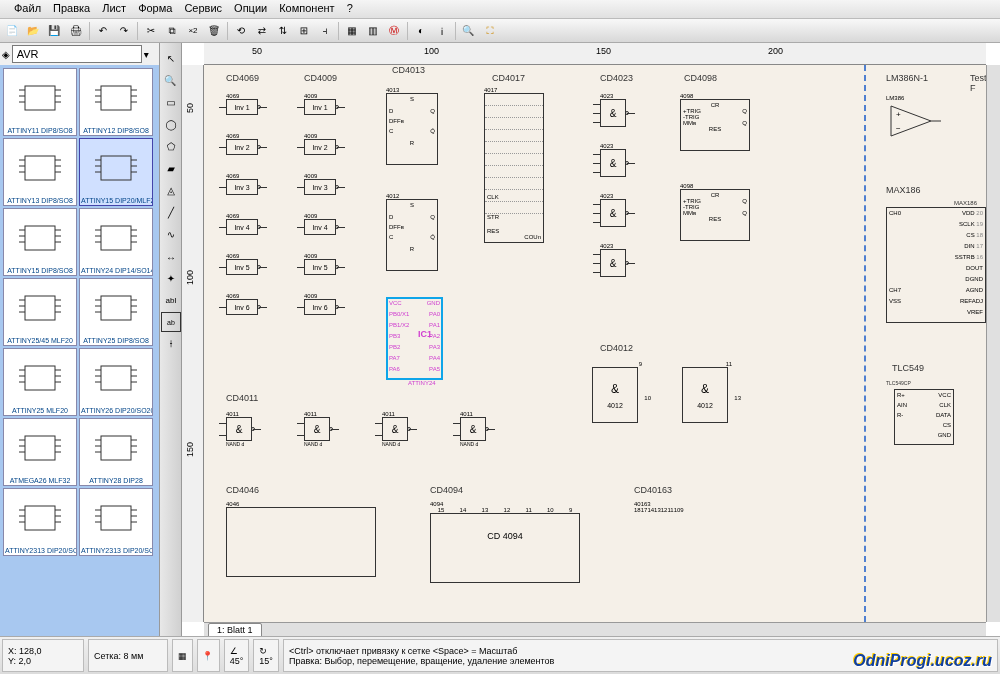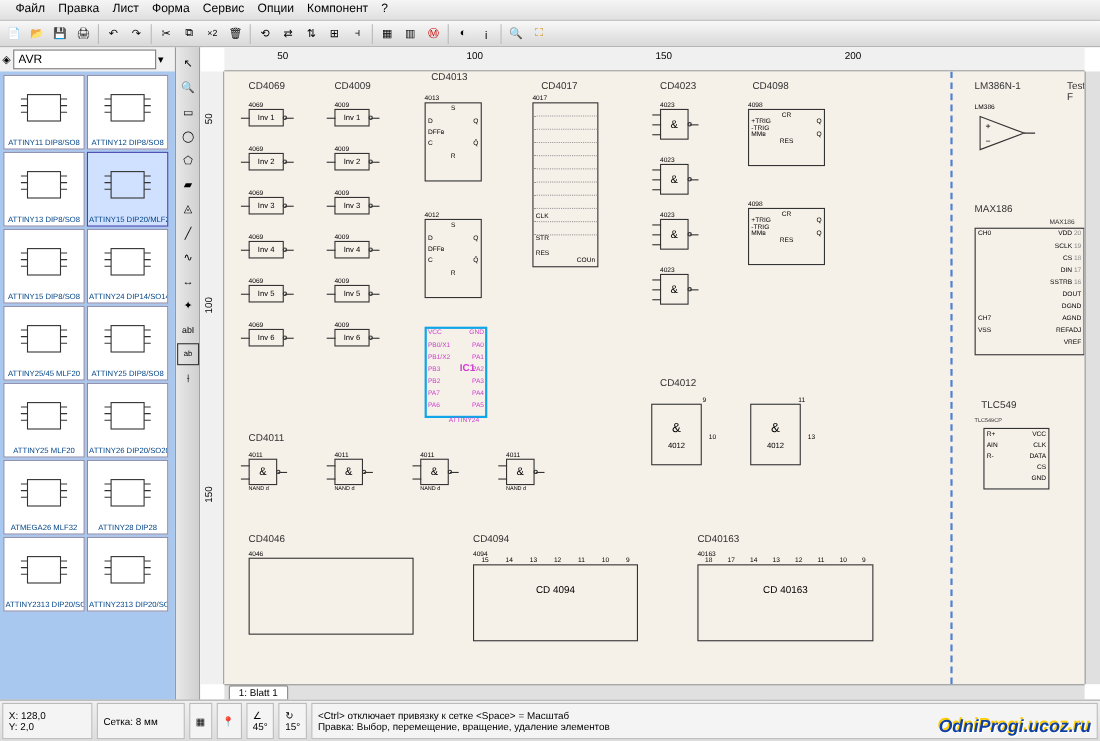--- a/index.html
+++ b/index.html
@@ -568,23 +568,20 @@
         <div style="display:flex;justify-content:space-around;font-size:6px">
           <span>18</span>
           <span>17</span>
           <span>14</span>
           <span>13</span>
           <span>12</span>
           <span>11</span>
           <span>10</span>
           <span>9</span>
         </div>
-        <div style="width:160px;height:70px;border:1px solid #333;font-size:6px;padding:3px;position:relative">
-          <div style="text-align:center;font-size:9px;margin-top:14px">CD 40163</div>
-        </div>
       </div>
       <div style="position: absolute; left: 682px; top: 142px;">
         <div style="width:100px;border:1px solid #333;font-size:6px;padding:2px">
           <div style="display:flex;justify-content:space-between;height:11px">
             <span>CH0</span>
             <span>VDD <span style="color:#888">20</span></span>
           </div>
           <div style="display:flex;justify-content:space-between;height:11px">
             <span></span>
             <span>SCLK <span style="color:#888">19</span></span>

